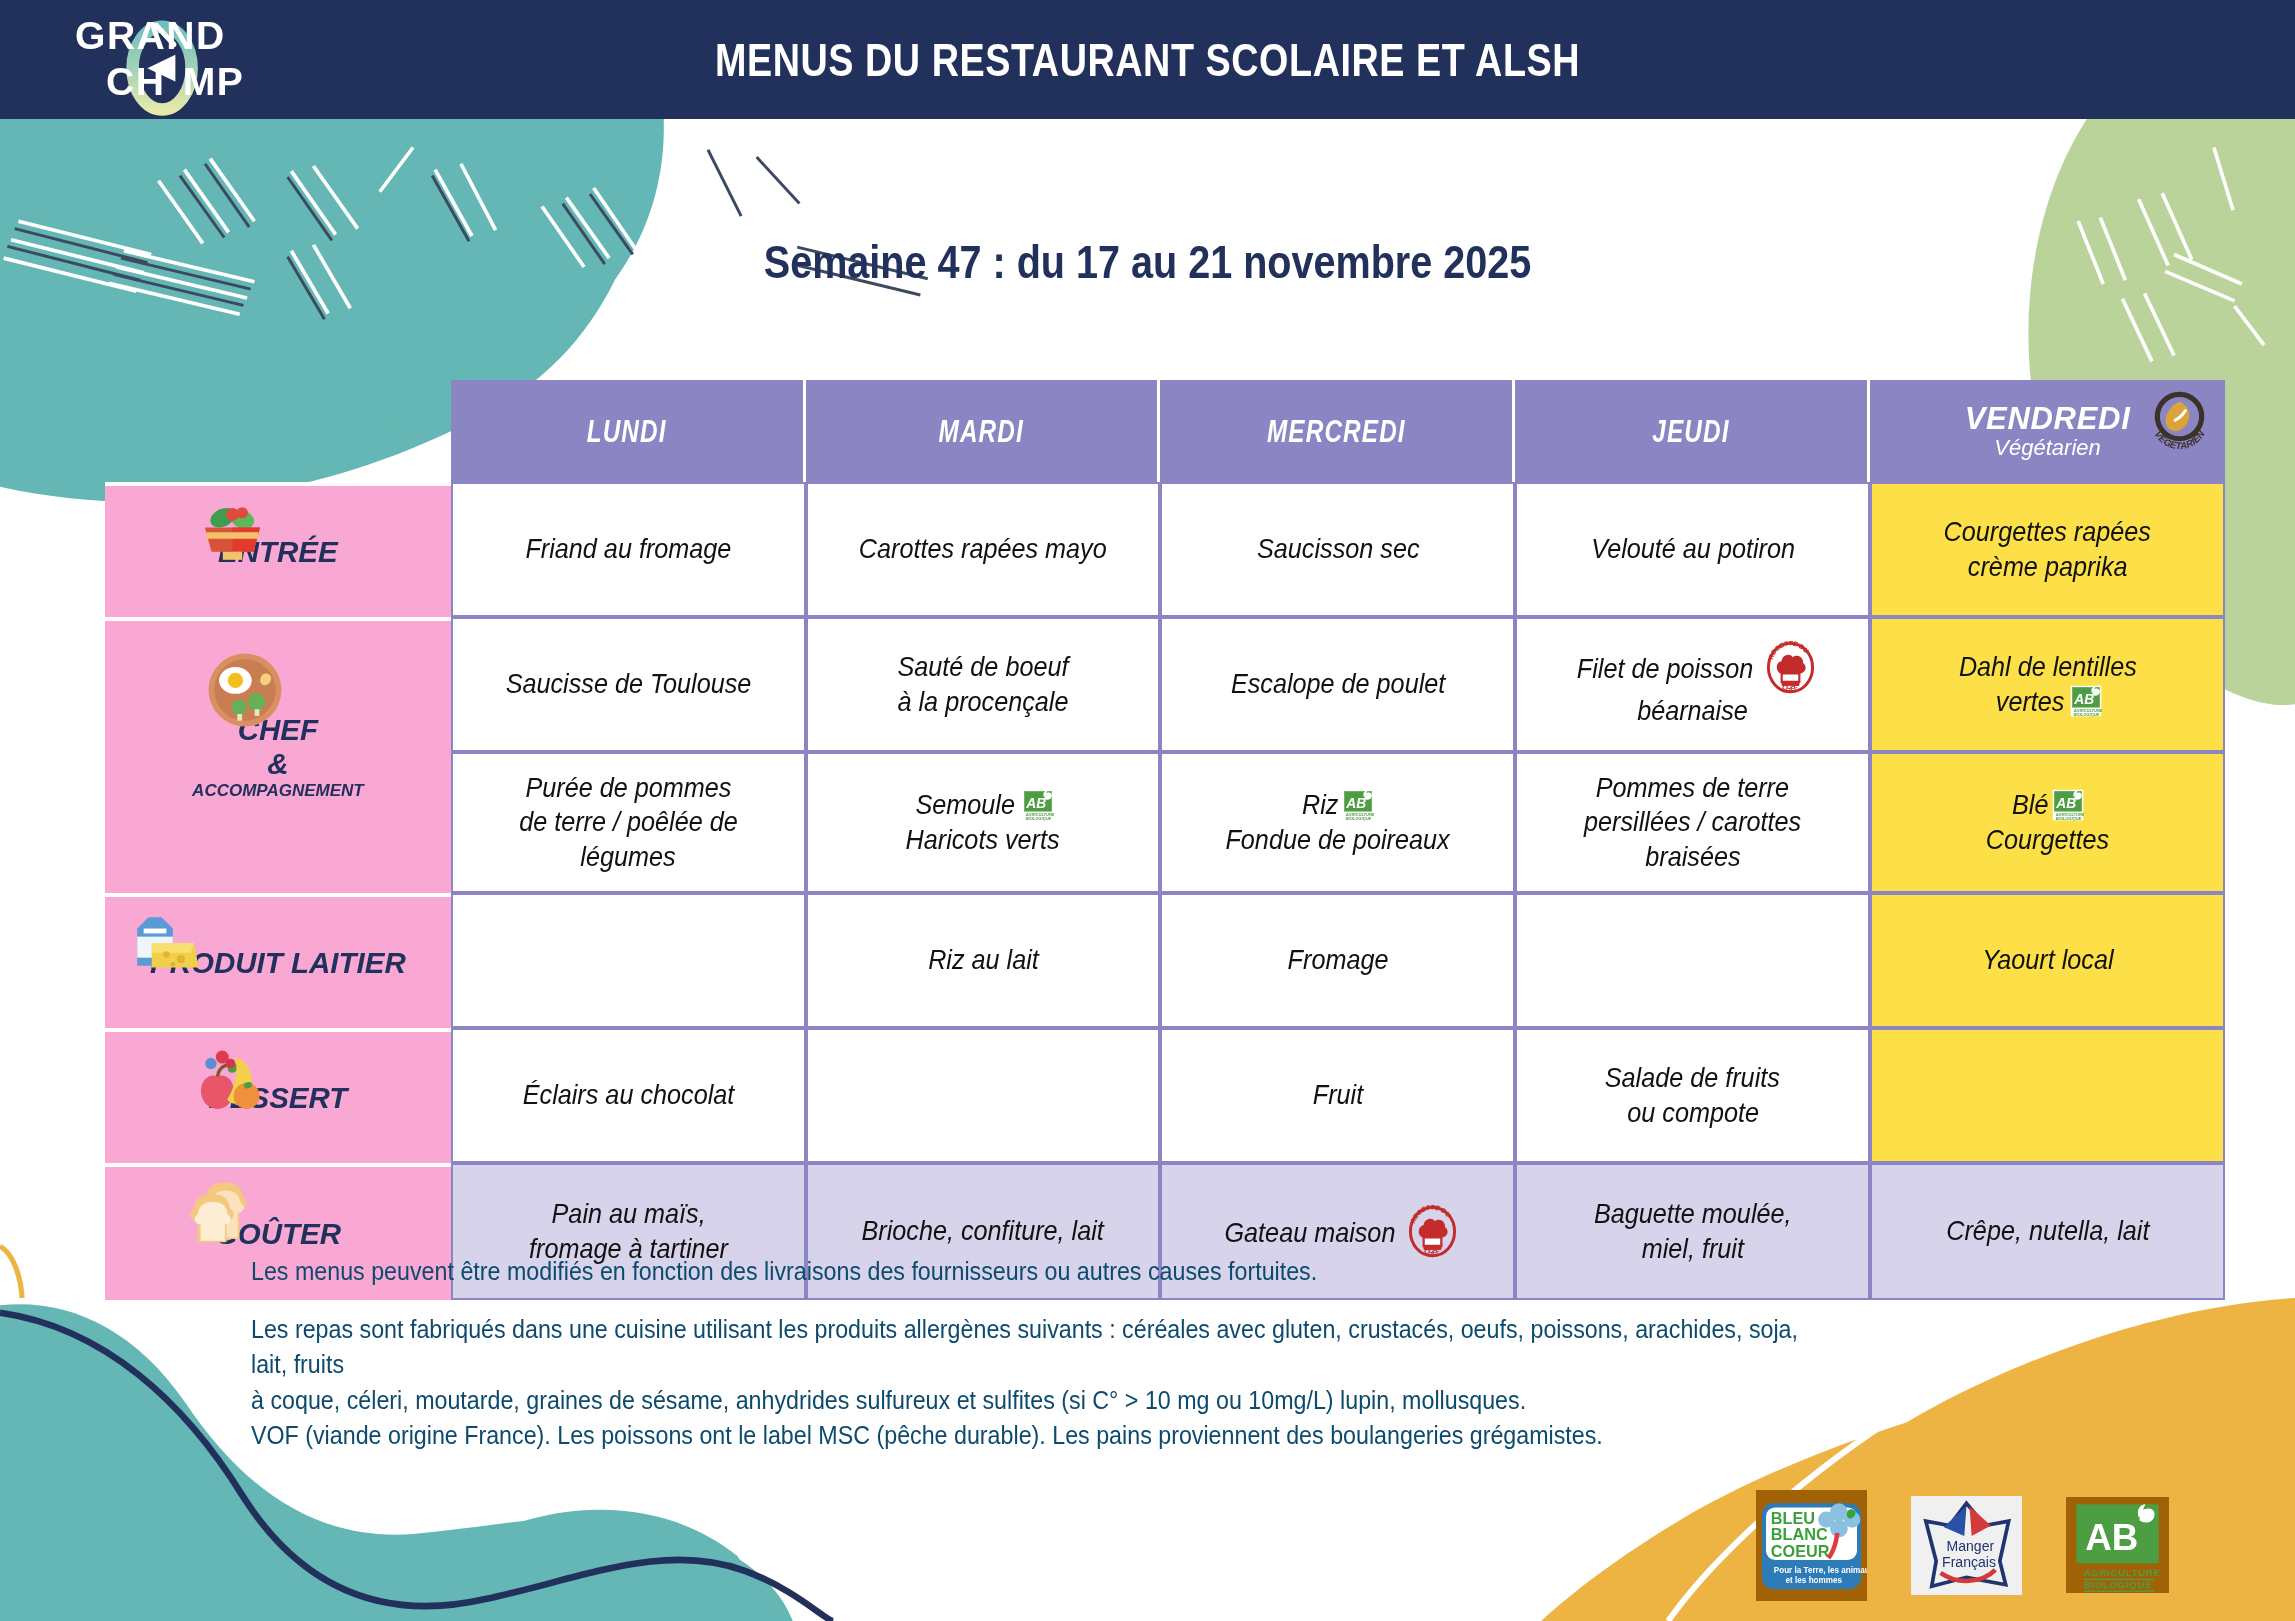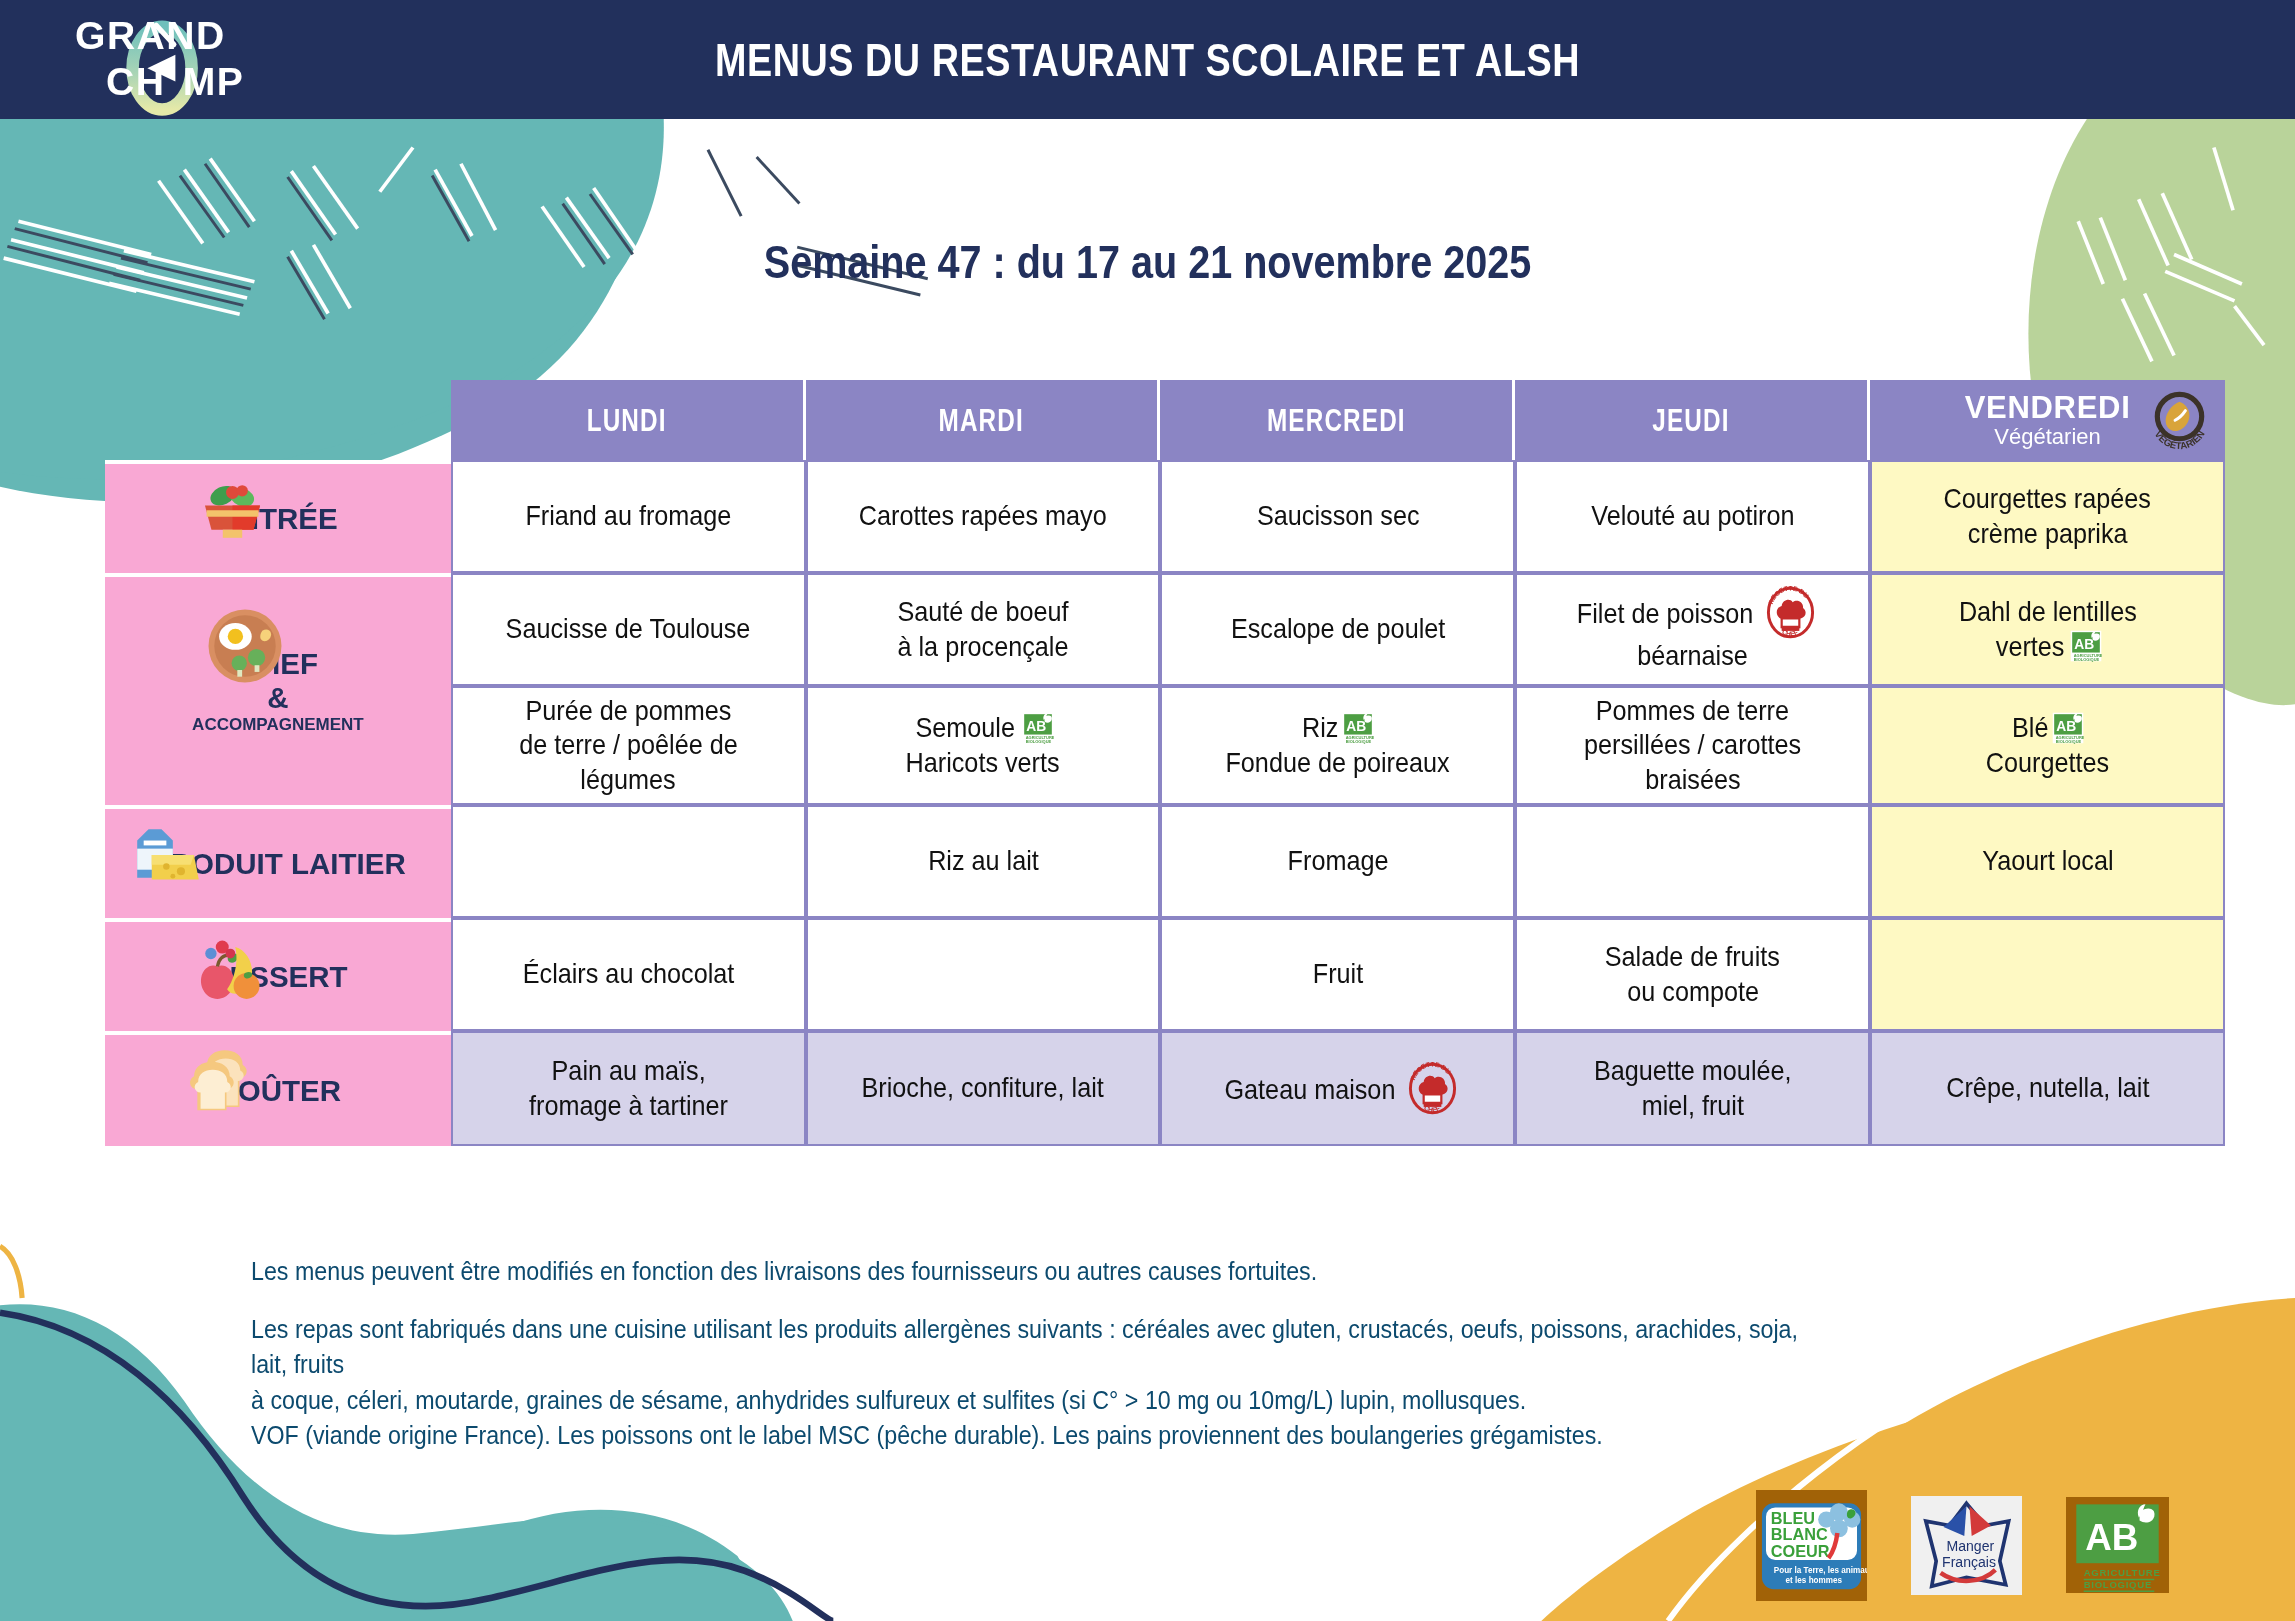--- a/index.html
+++ b/index.html
@@ -36,21 +36,21 @@
     color:#22305c;font-size:46px;font-weight:bold;z-index:6;
     transform:scaleX(0.86);transform-origin:center top;
   }
 
   
   .menu-table{
     position:absolute;left:105px;top:380px;width:2120px;z-index:6;
     border-collapse:separate;border-spacing:0;
     table-layout:fixed;
   }
-  .menu-table td{vertical-align:middle;padding:0;}
+  .menu-table td{vertical-align:middle;padding:11px;font-style:italic;}
 
   .col-label{width:345px;}
   .col-day{width:354px;}
 
   .hcell{
     background:#8b85c4;color:#ffffff;height:80px;
     text-align:center;font-weight:bold;font-size:32px;
     border-right:3px solid #ffffff;
     transform:none;
   }
@@ -73,21 +73,21 @@
   .lbl .lbl-text{font-size:29.5px;line-height:1.15;display:block;}
   .lbl .lbl-text.small{font-size:17px;}
   .lbl-icon{position:absolute;display:block;}
 
   .cell{
     background:#ffffff;border:2.2px solid #8b85c4;
     text-align:center;color:#111111;font-size:28px;line-height:1.22;
     padding:5.9px 7.4px;
   }
   .cell .ctxt{display:inline-block;transform:scaleX(0.9);transform-origin:center;}
-  .cell.veg{background:#fef9c3;}
+  .cell.veg{background:#fde047;}
   .cell.gouter{background:#d6d3ea;}
   .cell.gouter.veg{background:#d6d3ea;}
 
   .ab{display:inline-block;width:32px;height:32px;vertical-align:-6.6px;margin:0 1.5px;}
   .chef{display:inline-block;width:53px;height:53px;vertical-align:-16px;margin:0 1.5px;}
 
   
   .notes{
     position:absolute;left:251px;top:1254px;width:1697px;z-index:6;
     color:#0c4a6e;font-size:25px;line-height:1.42;

